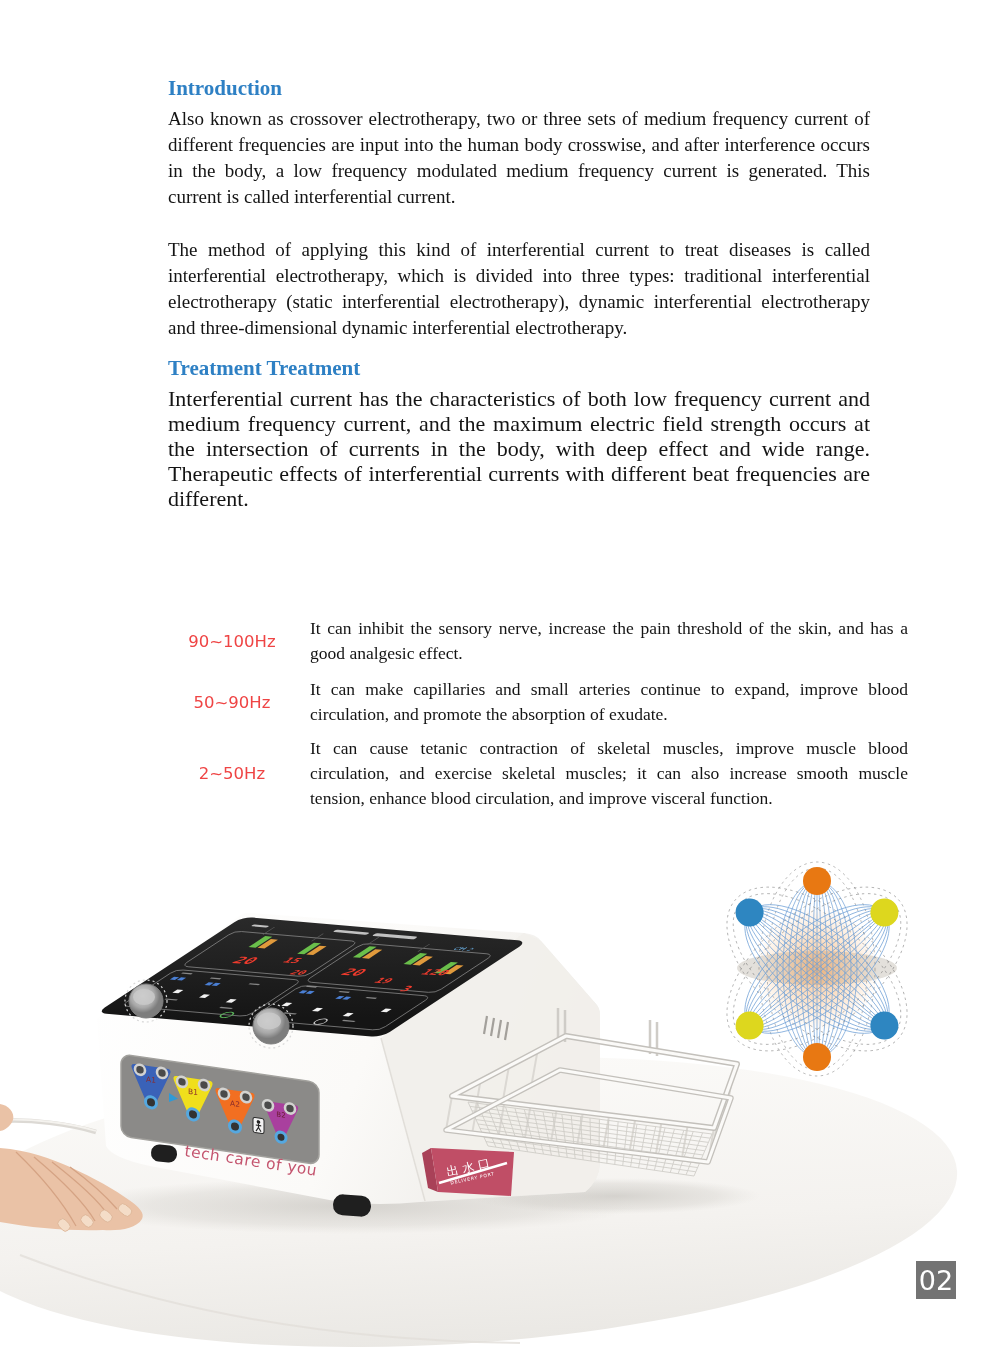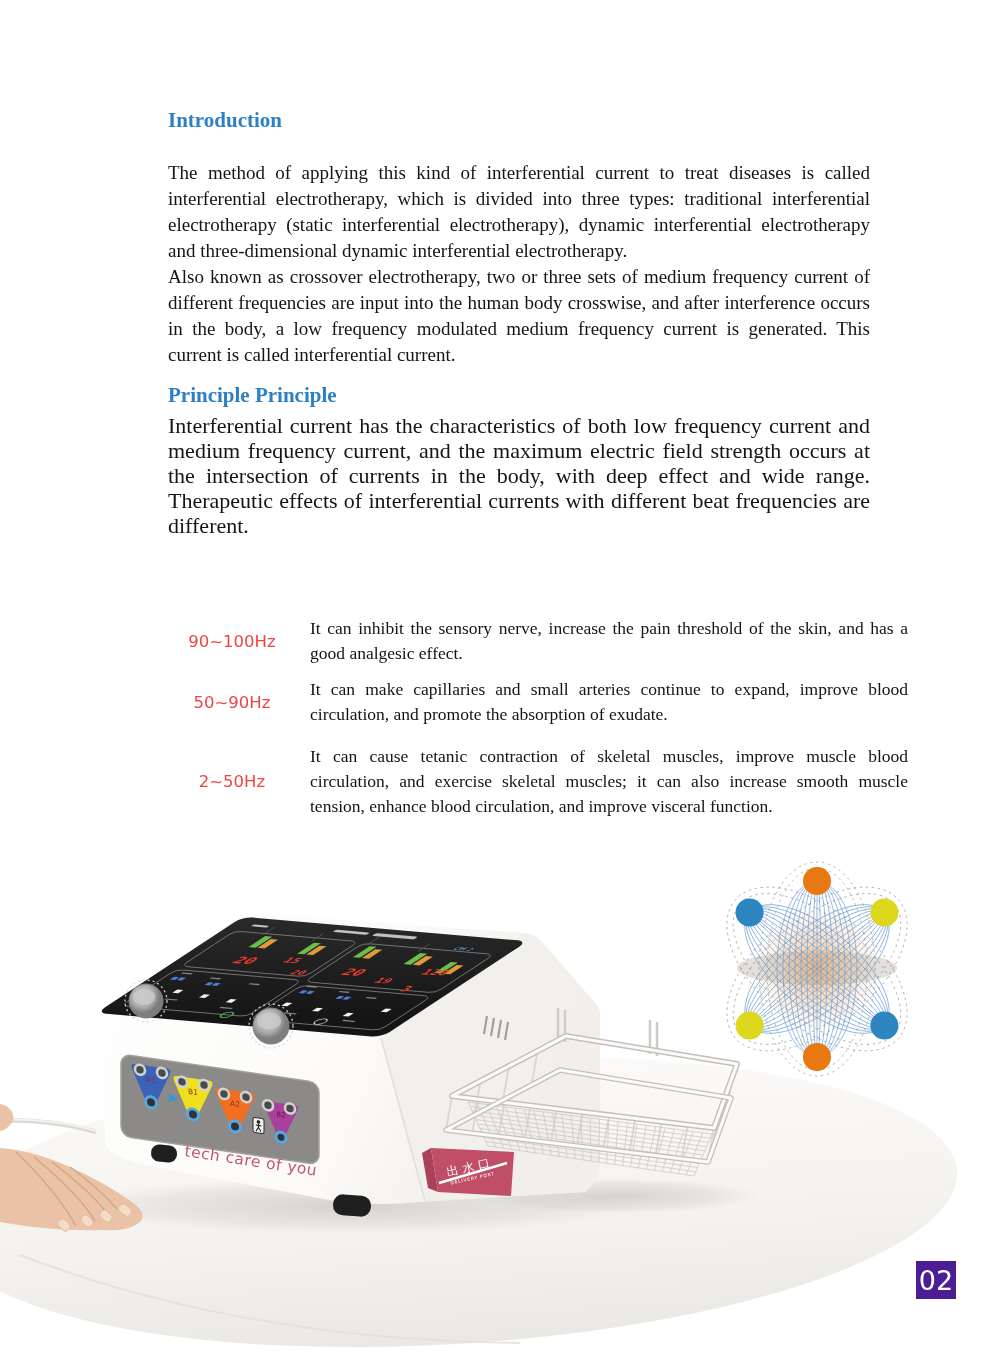--- a/index.html
+++ b/index.html
@@ -1,47 +1,47 @@
 <!DOCTYPE html>
 <html><head>
 <meta charset="utf-8">
 <style>
   html,body{margin:0;padding:0;background:#fff;}
   .page{position:relative;width:1000px;height:1357px;background:#fff;overflow:hidden;
         font-family:"Liberation Serif",serif;color:#141414;}
-  .doc{position:absolute;left:168px;top:76px;width:702px;margin-top:32px;}
+  .doc{position:absolute;left:168px;top:76px;width:702px;}
   .heading{margin:0 0 5px 0;font-size:21px;font-weight:bold;color:#2e80c4;
            font-family:"Liberation Serif",serif;}
   .para{margin:0;font-size:19px;line-height:26px;text-align:justify;}
   .para.p2{margin-top:27px;}
   .heading.h2{margin-top:15px;}
   .para.small{font-size:22px;line-height:25px;}
   .freq-table{position:absolute;left:168px;top:616px;width:740px;}
   .freq-row{display:flex;gap:14px;margin-bottom:11px;}
   .freq-row.last{margin-bottom:0;}
-  .freq-row.mid{margin-bottom:17px;}
+  .freq-row.mid{margin-bottom:9px;}
   .freq-range{width:128px;flex:0 0 128px;align-self:center;text-align:center;
               font-family:"DejaVu Sans",sans-serif;font-size:16.5px;color:#ef4444;}
   .freq-effect{flex:1;font-size:17.5px;line-height:25px;text-align:justify;}
   .figure{position:absolute;left:0;top:830px;width:1000px;height:527px;}
-  .page-num{position:absolute;left:916px;top:1261px;width:40px;height:38px;background:#4c1d95;
+  .page-num{position:absolute;left:916px;top:1261px;width:40px;height:38px;background:#737373;
             color:#fff;font-family:"DejaVu Sans",sans-serif;font-size:27px;
             display:flex;align-items:center;justify-content:center;}
   svg text{user-select:none;}
 </style>
 </head>
 <body>
 
 <div class="page">
 
   <div class="doc">
     <h2 class="heading">Introduction</h2>
+    <p class="para">Also known as crossover electrotherapy, two or three sets of medium frequency current of different frequencies are input into the human body crosswise, and after interference occurs in the body, a low frequency modulated medium frequency current is generated. This current is called interferential current.</p>
     <p class="para p2">The method of applying this kind of interferential current to treat diseases is called interferential electrotherapy, which is divided into three types: traditional interferential electrotherapy (static interferential electrotherapy), dynamic interferential electrotherapy and three-dimensional dynamic interferential electrotherapy.</p>
-    <p class="para">Also known as crossover electrotherapy, two or three sets of medium frequency current of different frequencies are input into the human body crosswise, and after interference occurs in the body, a low frequency modulated medium frequency current is generated. This current is called interferential current.</p>
-    <h2 class="heading h2">Principle Principle</h2>
+    <h2 class="heading h2">Treatment Treatment</h2>
     <p class="para small">Interferential current has the characteristics of both low frequency current and medium frequency current, and the maximum electric field strength occurs at the intersection of currents in the body, with deep effect and wide range. Therapeutic effects of interferential currents with different beat frequencies are different.</p>
   </div>
 
   <div class="freq-table">
     <div class="freq-row">
       <div class="freq-range">90~100Hz</div>
       <div class="freq-effect">It can inhibit the sensory nerve, increase the pain threshold of the skin, and has a good analgesic effect.</div>
     </div>
     <div class="freq-row mid">
       <div class="freq-range">50~90Hz</div>

